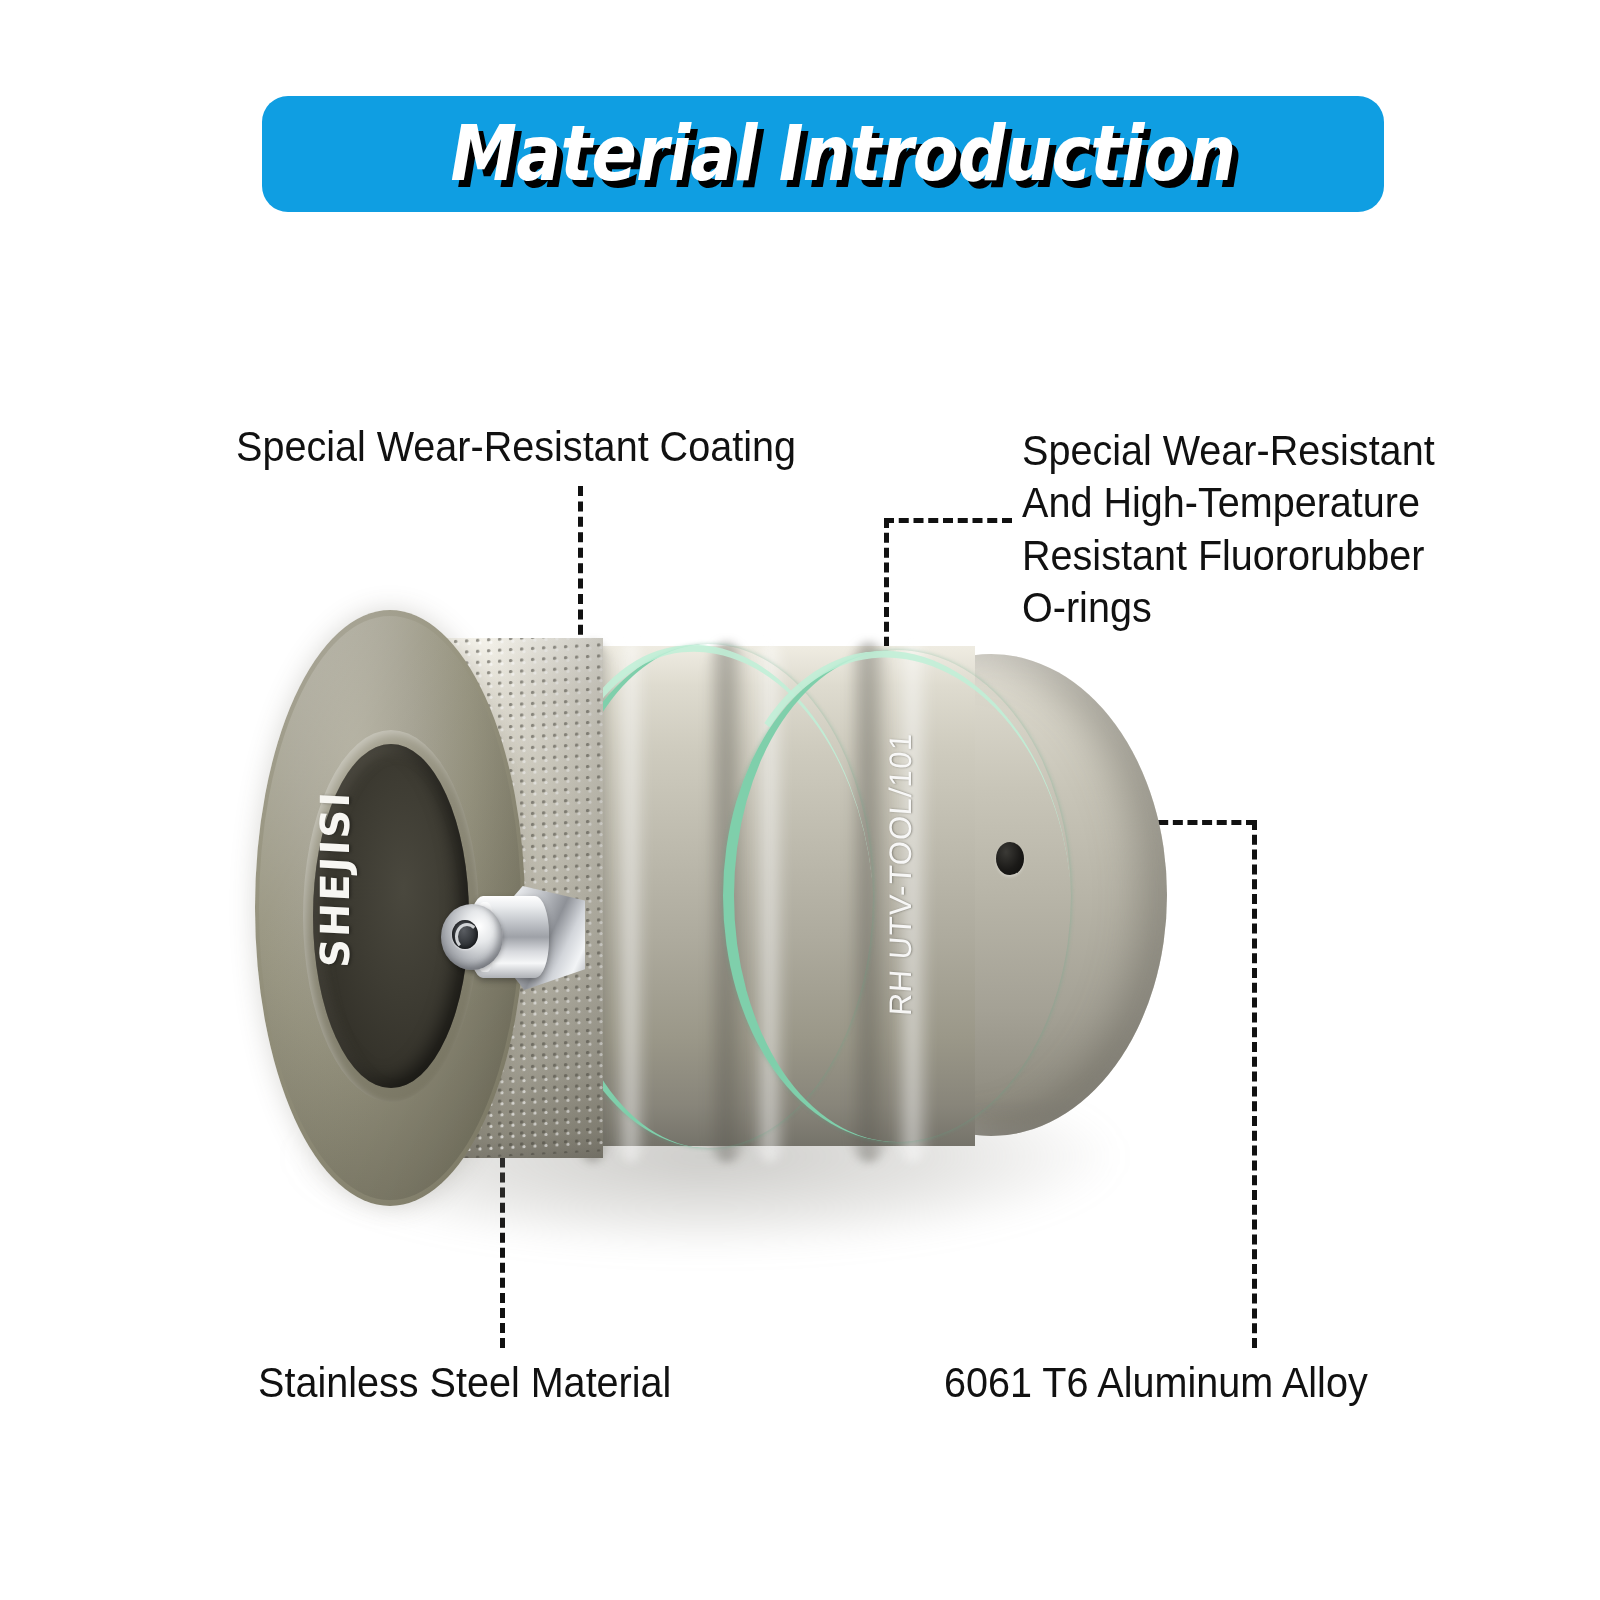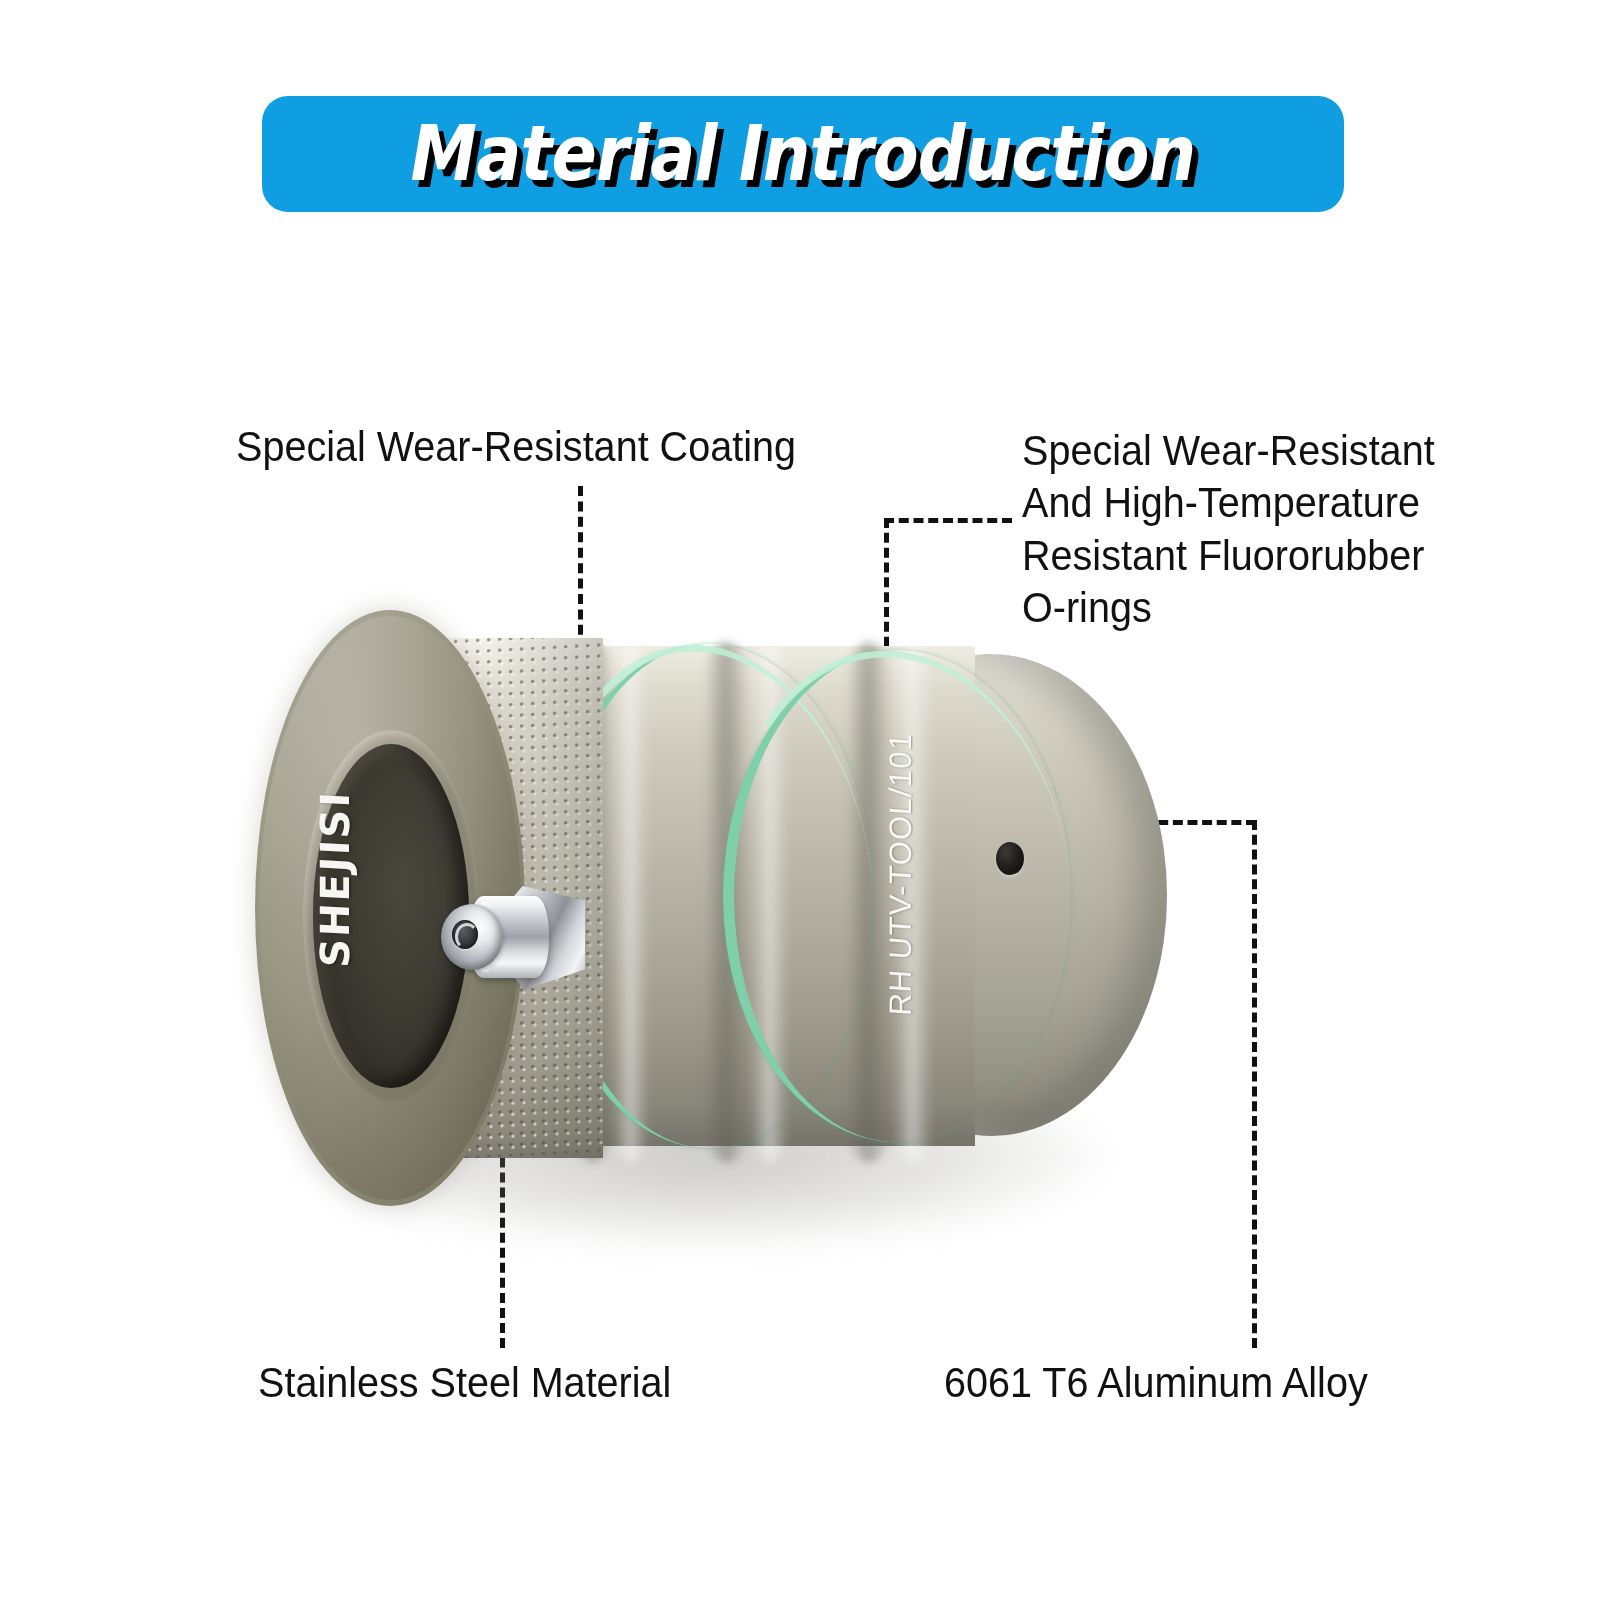--- a/index.html
+++ b/index.html
@@ -21,20 +21,21 @@
     position: absolute;
     left: 262px;
     top: 96px;
     width: 1082px;
     height: 116px;
     background: #0f9ee2;
     border-radius: 26px;
     display: flex;
     align-items: center;
     justify-content: center;
+    padding-left: 40px;
   }
   #title-text {
     font-family: "DejaVu Sans", sans-serif;
     font-weight: bold;
     font-style: italic;
     font-size: 76px;
     letter-spacing: -1px;
     color: #ffffff;
     transform: scaleX(0.88);
     text-shadow: 7px 7px 0 #000000;

